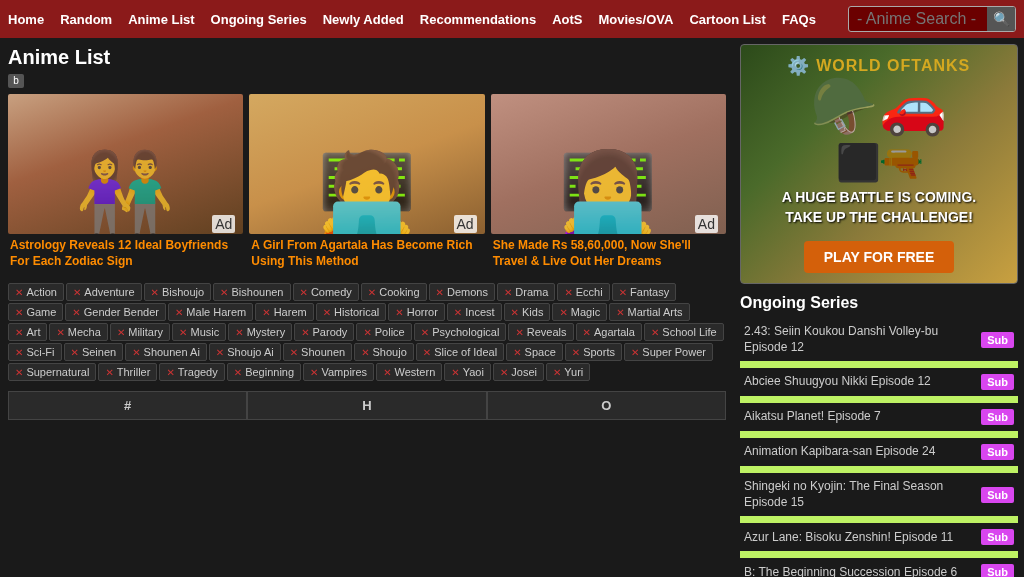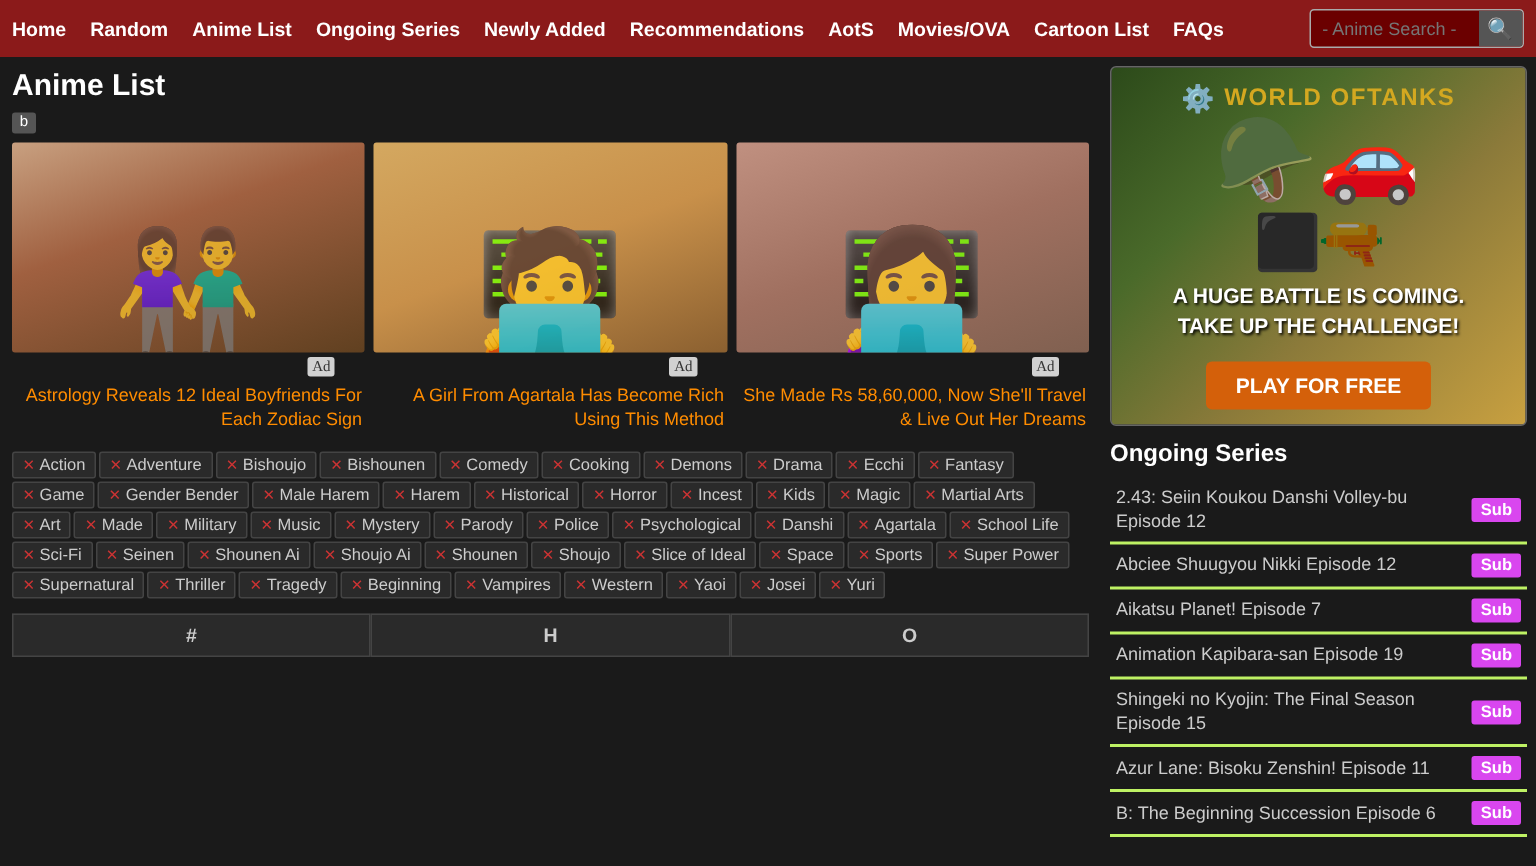--- a/index.html
+++ b/index.html
@@ -3,38 +3,38 @@
   <meta charset="utf-8">
   <style>
     * { margin: 0; padding: 0; box-sizing: border-box; }
     body { font-family: Arial, sans-serif; background: #1a1a1a; color: #ccc; font-size: 12px; width: 1024px; }
 
     
     #nav { background: #8b1a1a; display: flex; align-items: center; padding: 6px 8px; gap: 16px; }
     .nav-link { color: #fff; text-decoration: none; font-size: 13px; font-weight: bold; white-space: nowrap; cursor: pointer; }
     .nav-spacer { flex: 1; }
     .search-box { display: flex; align-items: center; background: #6b0000; border: 1px solid #aaa; border-radius: 3px; overflow: hidden; }
-    .search-input { background: transparent; border: none; color: #fff; padding: 3px 8px; font-size: 12px; outline: none; width: 112px; }
+    .search-input { background: transparent; border: none; color: #fff; padding: 3px 8px; font-size: 16px; outline: none; width: 138px; }
     .search-btn { background: #555; border: none; cursor: pointer; padding: 4px 6px; color: #fff; font-size: 14px; }
 
     
     #main { display: flex; gap: 0; }
 
     
     #content { flex: 1; padding: 8px; min-width: 0; }
 
     
     .page-title { color: #fff; font-size: 20px; font-weight: bold; margin-bottom: 4px; }
     .title-icon { display: inline-block; background: #555; border-radius: 2px; width: 16px; height: 14px; font-size: 10px; text-align: center; line-height: 14px; color: #fff; margin-bottom: 6px; }
 
     
     .ad-cards { display: flex; gap: 6px; margin-bottom: 10px; }
     .ad-card { flex: 1; position: relative; cursor: pointer; }
-    .ad-badge { position: absolute; bottom: 40px; right: 20px; background: rgba(255,255,255,0.8); color: #333; font-size: 10px; padding: 1px 3px; border-radius: 2px; font-family: Liberation Serif, serif; }
-    .ad-card-title { color: #ff8c00; font-size: 12px; font-weight: normal; text-align: right; padding: 4px 2px; line-height: 1.3; margin-top: 17px; }
+    .ad-badge { position: absolute; bottom: 40px; right: 8px; background: rgba(255,255,255,0.8); color: #333; font-size: 14px; padding: 1px 3px; border-radius: 2px; }
+    .ad-card-title { color: #ff8c00; font-size: 12px; font-weight: bold; text-align: left; padding: 4px 2px; line-height: 1.3; }
 
     
     .tag-grid { display: flex; flex-wrap: wrap; gap: 2px; margin-bottom: 10px; }
     .tag { display: flex; align-items: center; background: #2a2a2a; border: 1px solid #444; border-radius: 2px; padding: 2px 6px; cursor: pointer; color: #ccc; font-size: 11px; }
     .tag-x { color: #cc3333; font-size: 10px; margin-right: 3px; cursor: pointer; }
 
     
     .alpha-tabs { display: flex; gap: 0; }
     .alpha-tab { flex: 1; background: #2a2a2a; border: 1px solid #444; text-align: center; padding: 6px 2px; cursor: pointer; color: #ccc; font-size: 13px; font-weight: bold; }
 
@@ -44,21 +44,21 @@
     
     .wot-ad { background: linear-gradient(135deg, #2c4a1a 0%, #4a6a2a 30%, #8b7a3a 60%, #c8a040 100%); border: 1px solid #666; border-radius: 4px; padding: 10px; margin-bottom: 10px; text-align: center; position: relative; overflow: hidden; min-height: 240px; display: flex; flex-direction: column; align-items: center; justify-content: space-between; }
     .wot-top { display: flex; align-items: center; justify-content: center; gap: 6px; color: #fff; font-size: 11px; font-weight: bold; }
     .wot-logo { font-size: 16px; font-weight: bold; color: #fff; letter-spacing: 1px; }
     .wot-logo span { color: #d4a820; }
     .wot-text { color: #fff; font-size: 14px; font-weight: bold; line-height: 1.4; text-shadow: 1px 1px 2px #000; }
     .wot-btn { background: #d4600a; color: #fff; font-size: 14px; font-weight: bold; padding: 8px 20px; border-radius: 4px; border: none; cursor: pointer; margin-top: 6px; text-align: center; }
 
     
     .ongoing-title { color: #fff; font-size: 16px; font-weight: bold; margin-bottom: 6px; }
-    .series-item { display: flex; align-items: center; justify-content: flex-end; padding: 6px 4px; border-bottom: 2px solid #bef264; cursor: pointer; }
+    .series-item { display: flex; align-items: center; justify-content: flex-end; padding: 6px 4px; border-bottom: 7px solid #bef264; cursor: pointer; }
     .series-name { color: #ccc; font-size: 12px; flex: 1; line-height: 1.3; }
     .sub-badge { background: #d946ef; color: #fff; font-size: 11px; font-weight: bold; padding: 2px 6px; border-radius: 2px; white-space: nowrap; }
 
     
     .ad-card-figure { width: 100%; height: 140px; display: flex; align-items: flex-end; justify-content: center; border-radius: 2px; overflow: hidden; position: relative; }
     .figure-silhouette { font-size: 80px; line-height: 1; position: absolute; bottom: 0; }
   </style>
 </head>
 <body>
 
@@ -192,21 +192,21 @@
         <div class="tag">
           <span class="tag-x">✕</span>
           <span>Martial Arts</span>
         </div>
         <div class="tag">
           <span class="tag-x">✕</span>
           <span>Art</span>
         </div>
         <div class="tag">
           <span class="tag-x">✕</span>
-          <span>Made</span>
+          <span>Mecha</span>
         </div>
         <div class="tag">
           <span class="tag-x">✕</span>
           <span>Military</span>
         </div>
         <div class="tag">
           <span class="tag-x">✕</span>
           <span>Music</span>
         </div>
         <div class="tag">
@@ -220,21 +220,21 @@
         <div class="tag">
           <span class="tag-x">✕</span>
           <span>Police</span>
         </div>
         <div class="tag">
           <span class="tag-x">✕</span>
           <span>Psychological</span>
         </div>
         <div class="tag">
           <span class="tag-x">✕</span>
-          <span>Danshi</span>
+          <span>Reveals</span>
         </div>
         <div class="tag">
           <span class="tag-x">✕</span>
           <span>Agartala</span>
         </div>
         <div class="tag">
           <span class="tag-x">✕</span>
           <span>School Life</span>
         </div>
         <div class="tag">
@@ -349,21 +349,21 @@
         </div>
         <div class="series-item">
           <span class="series-name">Abciee Shuugyou Nikki Episode 12</span>
           <span class="sub-badge">Sub</span>
         </div>
         <div class="series-item">
           <span class="series-name">Aikatsu Planet! Episode 7</span>
           <span class="sub-badge">Sub</span>
         </div>
         <div class="series-item">
-          <span class="series-name">Animation Kapibara-san Episode 19</span>
+          <span class="series-name">Animation Kapibara-san Episode 24</span>
           <span class="sub-badge">Sub</span>
         </div>
         <div class="series-item">
           <span class="series-name">Shingeki no Kyojin: The Final Season Episode 15</span>
           <span class="sub-badge">Sub</span>
         </div>
         <div class="series-item">
           <span class="series-name">Azur Lane: Bisoku Zenshin! Episode 11</span>
           <span class="sub-badge">Sub</span>
         </div>

